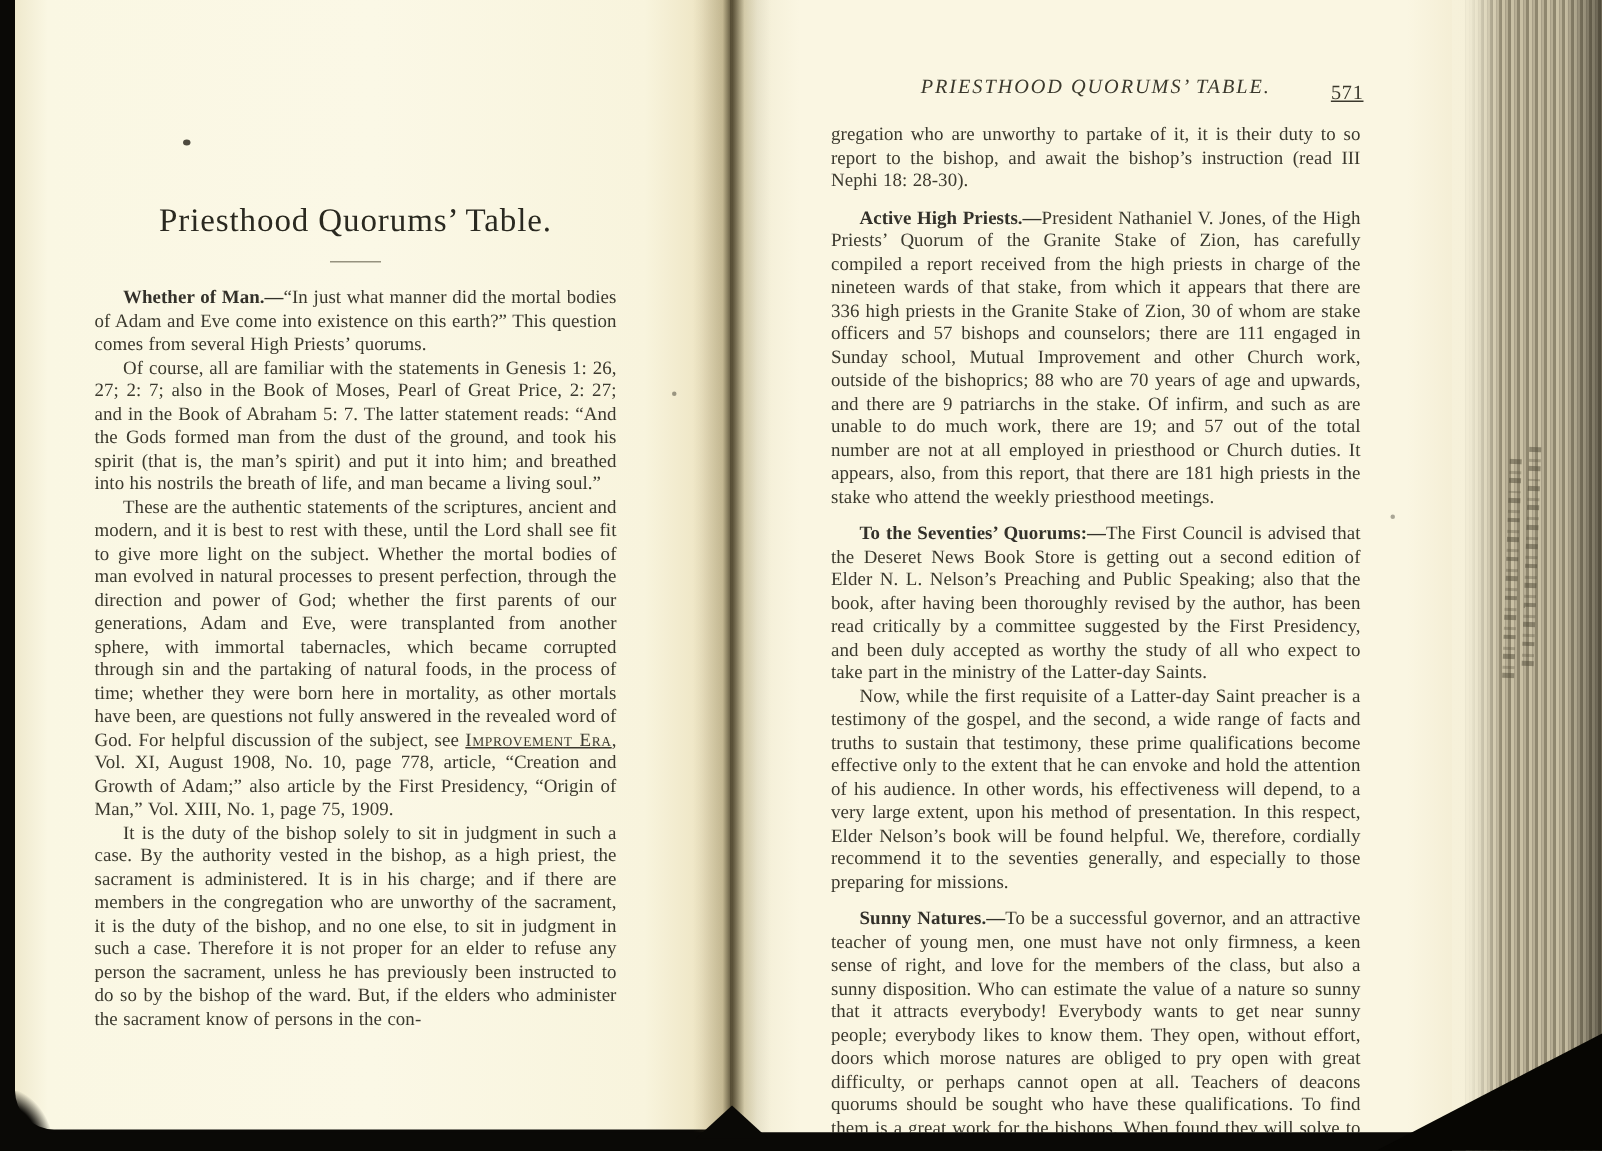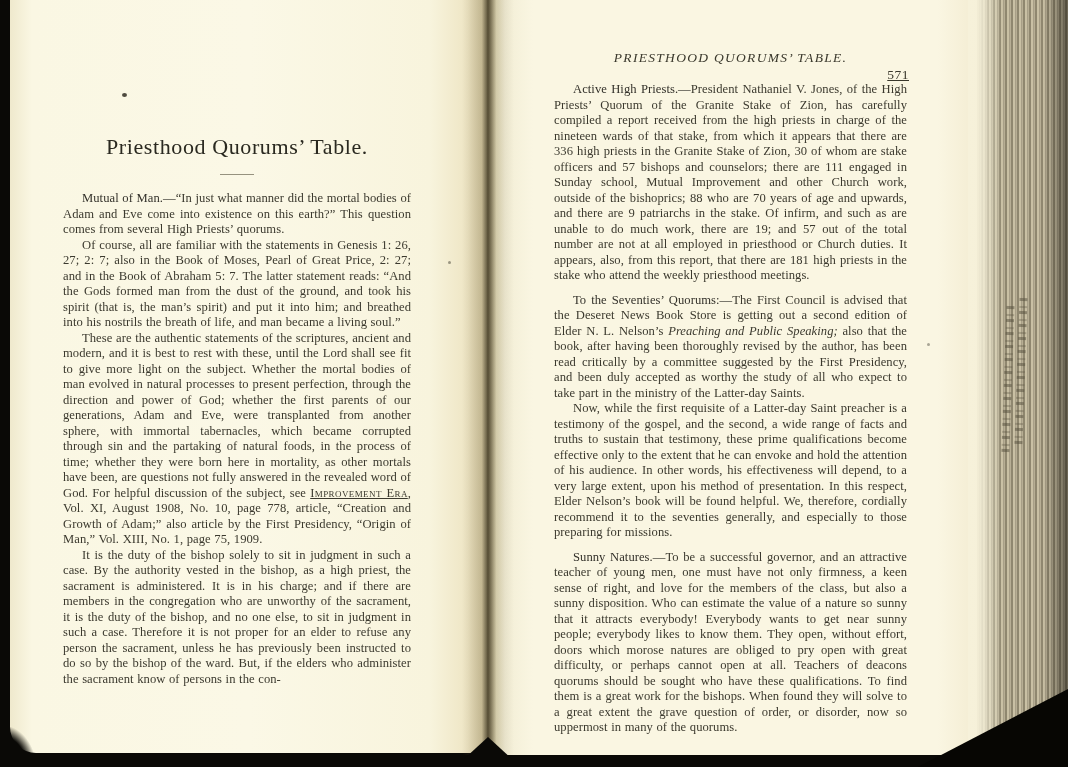--- a/index.html
+++ b/index.html
@@ -42,58 +42,59 @@
   .col-left{position:absolute;left:53px;top:0;width:348px;padding-top:134px;}
   .col-right{position:absolute;left:67px;top:0;width:353px;padding-top:50px;}
 
   .book-title{font-size:22px;text-align:center;letter-spacing:.6px;color:#2a2920;margin:0;font-weight:normal;}
   .title-rule{width:34px;height:1px;background:#96927f;margin:14px auto 0;}
   .body-text{margin-top:16px;font-size:12.6px;line-height:15.5px;text-align:justify;
     letter-spacing:.05px;word-spacing:.4px;color:#3b392e;}
   .body-text p{margin:0;text-indent:19px;}
   .body-text p.noindent{text-indent:0;}
   .body-text p.section{margin-top:9px;}
-  .run-bold{font-weight:normal;color:#33312a;}
-  .run-italic{font-style:italic;}
+  .run-bold{font-weight:bold;color:#33312a;}
+  .run-italic{}
   .run-smallcaps{font-variant:small-caps;letter-spacing:.4px;text-decoration:underline;}
 
   .running-header{position:relative;margin:0 0 13px 0;text-align:center;font-style:italic;
     font-size:13.5px;letter-spacing:1.3px;color:#3a382c;font-weight:normal;}
-  .page-number{position:absolute;right:-2px;top:17px;font-style:normal;letter-spacing:.5px;text-decoration:underline;}
+  .page-number{position:absolute;right:-2px;top:4px;font-style:normal;letter-spacing:.5px;text-decoration:underline;}
 
   .ink-speck{position:absolute;background:#2f2c22;border-radius:50%;}
   .speck-1{left:122px;top:93px;width:5px;height:4px;opacity:.85;}
   .speck-2{left:448px;top:261px;width:3px;height:3px;opacity:.45;}
   .speck-3{left:927px;top:343px;width:3px;height:3px;opacity:.4;}
 </style>
 </head>
 <body>
 
 <div class="scene">
 
   <div class="page-left">
     <div class="col-left">
       <h1 class="book-title">Priesthood Quorums’ Table.</h1>
       <div class="title-rule"></div>
       <div class="body-text" id="left-text">
-          <p><span class="run-bold">Mutual of Man.—</span><span class="run-normal">“In just what manner did the mortal bodies of Adam and Eve come into existence on this earth?”  This question comes from several High Priests’ quorums.</span></p>
+          <p><span class="run-bold">Whether of Man.—</span><span class="run-normal">“In just what manner did the mortal bodies of Adam and Eve come into existence on this earth?”  This question comes from several High Priests’ quorums.</span></p>
           <p><span class="run-normal">Of course, all are familiar with the statements in Genesis 1: 26, 27; 2: 7; also in the Book of Moses, Pearl of Great Price, 2: 27; and in the Book of Abraham 5: 7.  The latter statement reads: “And the Gods formed man from the dust of the ground, and took his spirit (that is, the man’s spirit) and put it into him; and breathed into his nostrils the breath of life, and man became a living soul.”</span></p>
           <p><span class="run-normal">These are the authentic statements of the scriptures, ancient and modern, and it is best to rest with these, until the Lord shall see fit to give more light on the subject.  Whether the mortal bodies of man evolved in natural processes to present perfection, through the direction and power of God; whether the first parents of our generations, Adam and Eve, were transplanted from another sphere, with immortal tabernacles, which became corrupted through sin and the partaking of natural foods, in the process of time; whether they were born here in mortality, as other mortals have been, are questions not fully answered in the revealed word of God.  For helpful discussion of the subject, see </span><span class="run-smallcaps">Improvement Era</span><span class="run-normal">, Vol. XI, August 1908, No. 10, page 778, article, “Creation and Growth of Adam;” also article by the First Presidency, “Origin of Man,” Vol. XIII, No. 1, page 75, 1909.</span></p>
           <p><span class="run-normal">It is the duty of the bishop solely to sit in judgment in such a case.  By the authority vested in the bishop, as a high priest, the sacrament is administered. It is in his charge; and if there are members in the congregation who are unworthy of the sacrament, it is the duty of the bishop, and no one else, to sit in judgment in such a case.  Therefore it is not proper for an elder to refuse any person the sacrament, unless he has previously been instructed to do so by the bishop of the ward.  But, if the elders who administer the sacrament know of persons in the con-</span></p>
         </div>
     </div>
   </div>
 
   <div class="page-right">
     <div class="col-right">
       <div class="running-header">
         <span>PRIESTHOOD QUORUMS’ TABLE.</span>
         <span class="page-number">571</span>
       </div>
       <div class="body-text" id="right-text">
+          <p class="noindent"><span class="run-normal">gregation who are unworthy to partake of it, it is their duty to so report to the bishop, and await the bishop’s instruction (read III Nephi 18: 28-30).</span></p>
           <p class="section"><span class="run-bold">Active High Priests.—</span><span class="run-normal">President Nathaniel V. Jones, of the High Priests’ Quorum of the Granite Stake of Zion, has carefully compiled a report received from the high priests in charge of the nineteen wards of that stake, from which it appears that there are 336 high priests in the Granite Stake of Zion, 30 of whom are stake officers and 57 bishops and counselors; there are 111 engaged in Sunday school, Mutual Improvement and other Church work, outside of the bishoprics; 88 who are 70 years of age and upwards, and there are 9 patriarchs in the stake.  Of infirm, and such as are unable to do much work, there are 19; and 57 out of the total number are not at all employed in priesthood or Church duties.  It appears, also, from this report, that there are 181 high priests in the stake who attend the weekly priesthood meetings.</span></p>
           <p class="section"><span class="run-bold">To the Seventies’ Quorums:—</span><span class="run-normal">The First Council is advised that the Deseret News Book Store is getting out a second edition of Elder N. L. Nelson’s </span><span class="run-italic">Preaching and Public Speaking;</span><span class="run-normal"> also that the book, after having been thoroughly revised by the author, has been read critically by a committee suggested by the First Presidency, and been duly accepted as worthy the study of all who expect to take part in the ministry of the Latter-day Saints.</span></p>
           <p><span class="run-normal">Now, while the first requisite of a Latter-day Saint preacher is a testimony of the gospel, and the second, a wide range of facts and truths to sustain that testimony, these prime qualifications become effective only to the extent that he can envoke and hold the attention of his audience.  In other words, his effectiveness will depend, to a very large extent, upon his method of presentation.  In this respect, Elder Nelson’s book will be found helpful.  We, therefore, cordially recommend it to the seventies generally, and especially to those preparing for missions.</span></p>
           <p class="section"><span class="run-bold">Sunny Natures.—</span><span class="run-normal">To be a successful governor, and an attractive teacher of young men, one must have not only firmness, a keen sense of right, and love for the members of the class, but also a sunny disposition. Who can estimate the value of a nature so sunny that it attracts everybody!  Everybody wants to get near sunny people; everybody likes to know them.  They open, without effort, doors which morose natures are obliged to pry open with great difficulty, or perhaps cannot open at all. Teachers of deacons quorums should be sought who have these qualifications.  To find them is a great work for the bishops.  When found they will solve to a great extent the grave question of order, or disorder, now so uppermost in many of the quorums.</span></p>
         </div>
     </div>
   </div>
 
   <div class="gutter-shade"></div>
 

